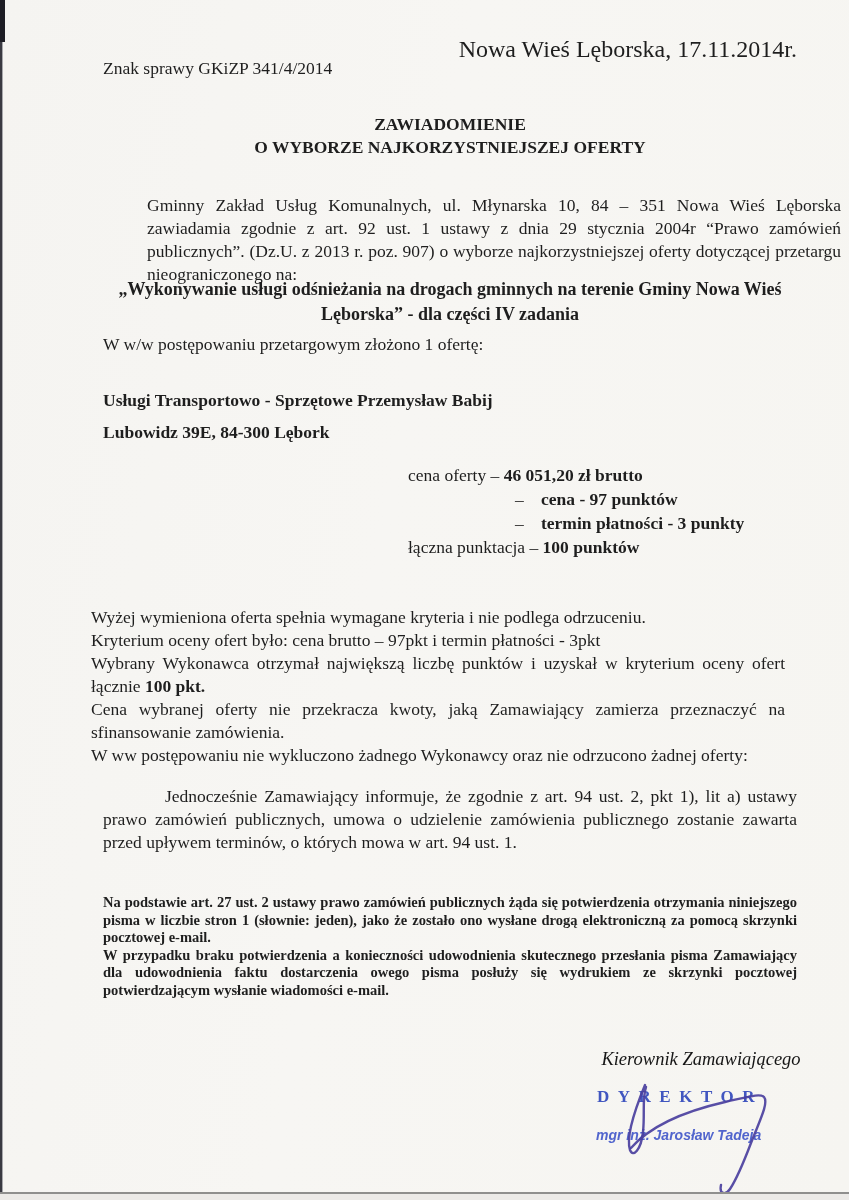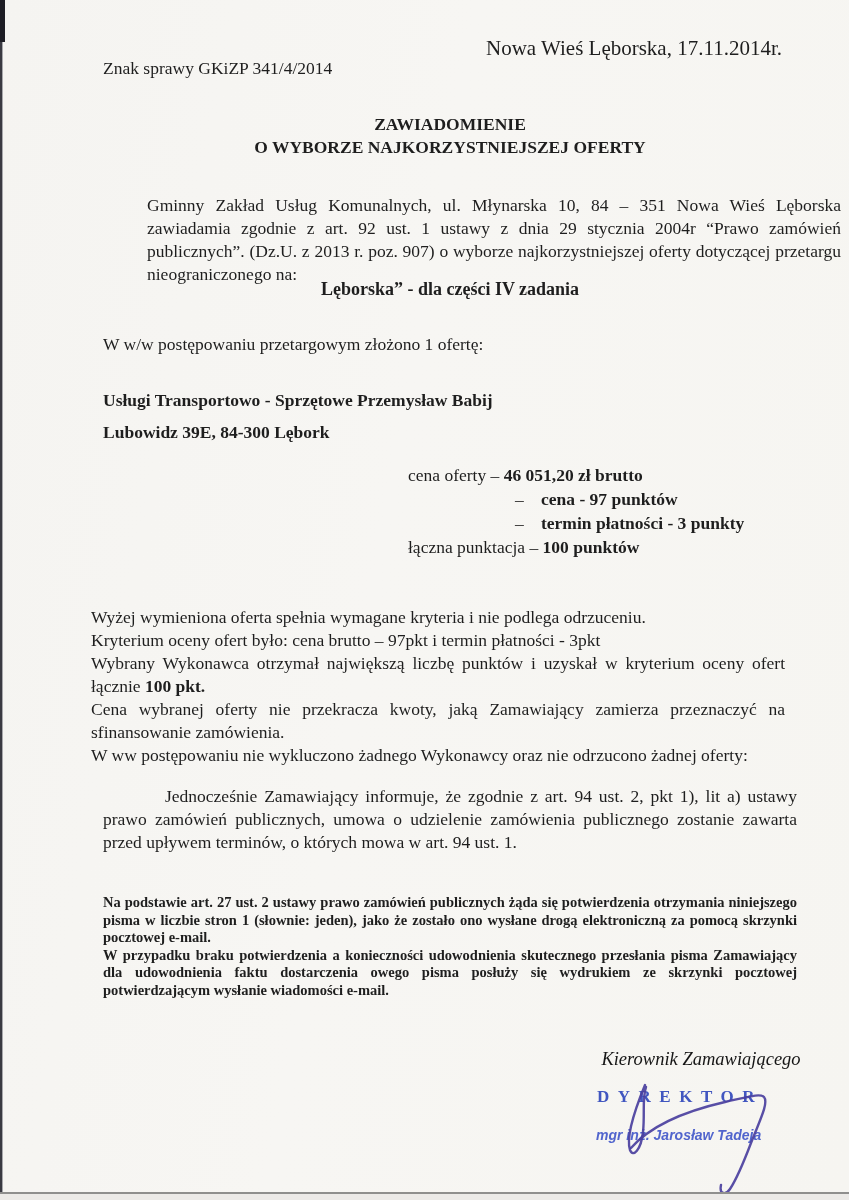--- a/index.html
+++ b/index.html
@@ -24,21 +24,21 @@
     background:linear-gradient(to right,#3a3a42 0 2px,#a8a8ac 2px 3px);}
   .corner-mark{position:absolute;left:0;top:0;width:5px;height:42px;background:#1d1d24;}
   .edge-bottom{position:absolute;left:0;top:1192px;width:849px;height:2px;background:#8f8f8d;}
   .below-page{position:absolute;left:0;top:1194px;width:849px;height:6px;background:#eceae7;}
 
   .abs{position:absolute;}
   .body-text{font-size:17.5px;line-height:23px;}
   .bold{font-weight:bold;margin-top:45px;}
   .justify{text-align:justify;}
 
-  .date-line{top:36px;right:67px;font-size:21px;text-align:center;}
+  .date-line{top:36px;right:52px;font-size:24px;text-align:center;}
   .case-number{top:58px;left:103px;font-size:17.5px;}
   .title-block{top:113px;left:103px;width:694px;font-weight:bold;font-size:17.5px;line-height:23px;text-align:center;}
   .intro{top:194px;left:103px;width:694px;margin-left:44px;}
   .subject{top:277px;left:103px;width:694px;font-weight:bold;font-size:18px;line-height:25px;text-align:center;}
   .offers-line{top:333px;left:103px;}
   .contractor-name{top:389px;left:103px;font-weight:bold;}
   .contractor-address{top:421px;left:103px;font-weight:bold;}
 
   .pricing{top:463px;left:408px;font-size:17.5px;line-height:24px;}
   .crit-row{display:flex;padding-left:107px;}
@@ -68,20 +68,21 @@
   <div class="abs case-number">Znak sprawy GKiZP 341/4/2014</div>
 
   <div class="abs title-block">
     <div>ZAWIADOMIENIE</div>
     <div>O WYBORZE NAJKORZYSTNIEJSZEJ OFERTY</div>
   </div>
 
   <p class="abs intro body-text justify">Gminny Zakład Usług Komunalnych, ul. Młynarska 10, 84 – 351 Nowa Wieś Lęborska zawiadamia zgodnie z art. 92 ust. 1 ustawy z dnia 29 stycznia 2004r “Prawo zamówień publicznych”. (Dz.U. z 2013 r. poz. 907) o wyborze najkorzystniejszej oferty dotyczącej przetargu nieograniczonego na:</p>
 
   <div class="abs subject">
+    <div>„Wykonywanie usługi odśnieżania na drogach gminnych na terenie Gminy Nowa Wieś</div>
     <div>Lęborska” - dla części IV zadania</div>
   </div>
 
   <div class="abs offers-line body-text">W w/w postępowaniu przetargowym złożono 1 ofertę:</div>
 
   <div class="abs contractor-name body-text">Usługi Transportowo - Sprzętowe Przemysław Babij</div>
   <div class="abs contractor-address body-text">Lubowidz 39E, 84-300 Lębork</div>
 
   <div class="abs pricing">
     <div><span>cena oferty – </span><span class="bold">46 051,20 zł brutto</span></div>

